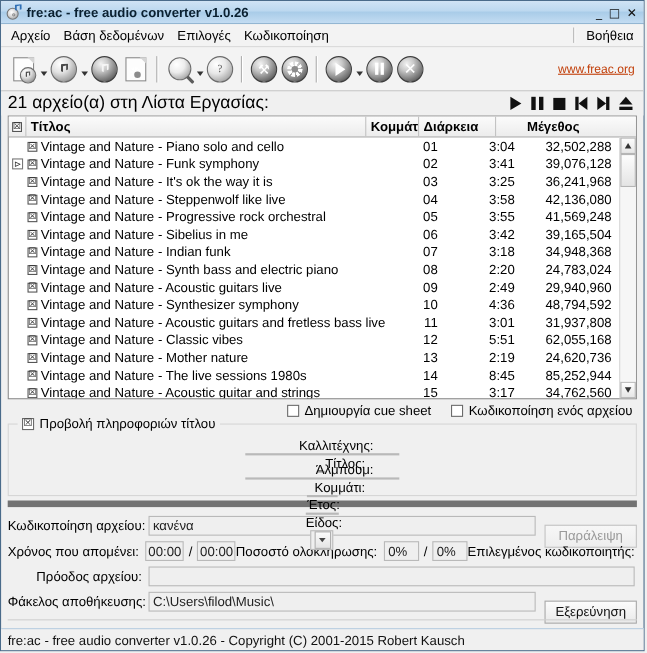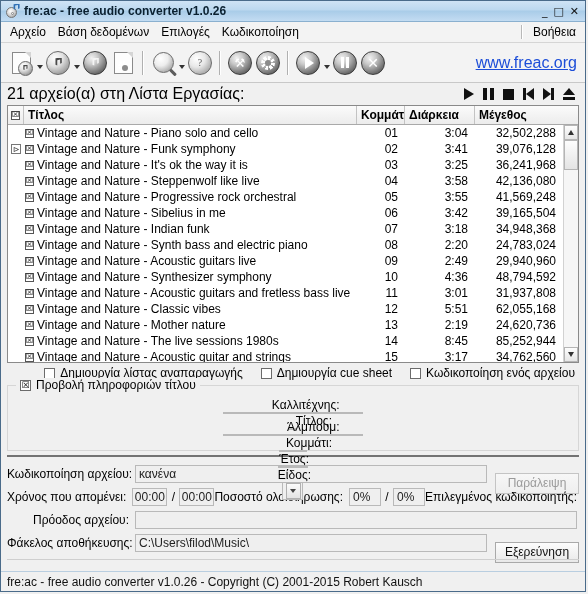--- a/index.html
+++ b/index.html
@@ -149,21 +149,21 @@
     width:21px;height:21px;border-radius:50%;
     background:radial-gradient(circle at 35% 30%,#ffffff 0%,#ededed 40%,#a8a8a8 80%,#7c7c7c 100%);
     border:1px solid #6b6b6b;box-sizing:border-box;position:relative;
   }
   .mag:after{
     content:"";position:absolute;right:-4px;bottom:-2px;width:8px;height:3px;
     background:#5c5c5c;transform:rotate(45deg);border-radius:1px;
   }
   .freac-link{
     position:absolute;right:8px;top:50%;transform:translateY(-50%);
-    color:#1d4ed8;font-size:16px;
+    color:#c2410c;font-size:11px;
   }
   
   .joblist-bar{
     height:22px;flex:0 0 22px;
     display:flex;align-items:center;
     padding:0 8px 0 6px;box-sizing:border-box;
     background:#f0f0f0;
   }
   .joblist-label{font-size:16px;flex:1;white-space:nowrap;}
   .media-btns{display:flex;align-items:center;gap:9px;padding-right:2px;}
@@ -197,21 +197,21 @@
     font-weight:bold;font-size:12px;
     display:flex;align-items:center;
     border-right:1px solid #c3c3c3;
     padding-left:4px;box-sizing:border-box;
     overflow:hidden;white-space:nowrap;
   }
   .hc.corner{width:16px;flex:0 0 16px;justify-content:center;padding-left:0;}
   .hc.title{flex:1;}
   .hc.track{width:48px;flex:0 0 48px;}
   .hc.time{width:70px;flex:0 0 70px;}
-  .hc.size{width:103px;flex:0 0 103px;border-right:none;}
+  .hc.size{width:103px;flex:0 0 103px;border-right:none;margin-left:24px;}
   .xbox{
     width:9px;height:9px;border:1px solid #555;background:#fff;box-sizing:border-box;
     display:flex;align-items:center;justify-content:center;
     font-size:8px;line-height:8px;font-family:"DejaVu Sans",sans-serif;color:#111;
   }
   .rows{
     flex:1;display:flex;flex-direction:column;overflow:hidden;
   }
   .lrow{
     height:16px;flex:0 0 16px;display:flex;align-items:center;
@@ -294,21 +294,21 @@
     height:21px;min-width:74px;
     background:linear-gradient(to bottom,#fcfcfc,#e9e9e9);
     border:1px solid #a9a9a9;box-sizing:border-box;
     display:flex;align-items:center;justify-content:center;
     font-size:12px;color:#111;white-space:nowrap;padding:1px 6px;margin-top:19px;
   }
   .btn.disabled{color:#9a9a9a;background:linear-gradient(to bottom,#f7f7f7,#eeeeee);border-color:#c4c4c4;}
   
   .enc{
     margin:4px 6px 0 6px;box-sizing:border-box;
-    border-top:2px solid #737373;padding-top:5px;
+    border-top:6px solid #737373;padding-top:5px;
   }
   .erow{display:flex;align-items:center;height:23px;}
   .statusbar{
     position:absolute;left:0;right:0;bottom:0;height:20px;
     border-top:1px solid #b9cee0;background:#f0f0f0;
     display:flex;align-items:center;padding-left:6px;box-sizing:border-box;
     font-size:12px;color:#111;
   }
   .sep-line{height:1px;background:#cfcfcf;margin:5px 6px 0 6px;}
 </style>
@@ -620,24 +620,20 @@
       <div class="vs-track">
         <div class="vs-thumb"></div>
       </div>
       <div class="vs-btn vs-dn">
           <i></i>
         </div>
     </div>
   </div>
 
   <div class="opt-row">
-    <div class="cb">
-      <span class="cb-box"></span>
-      <span>Δημιουργία λίστας αναπαραγωγής</span>
-    </div>
     <div class="cb">
       <span class="cb-box"></span>
       <span>Δημιουργία cue sheet</span>
     </div>
     <div class="cb">
       <span class="cb-box"></span>
       <span>Κωδικοποίηση ενός αρχείου</span>
     </div>
   </div>
 

